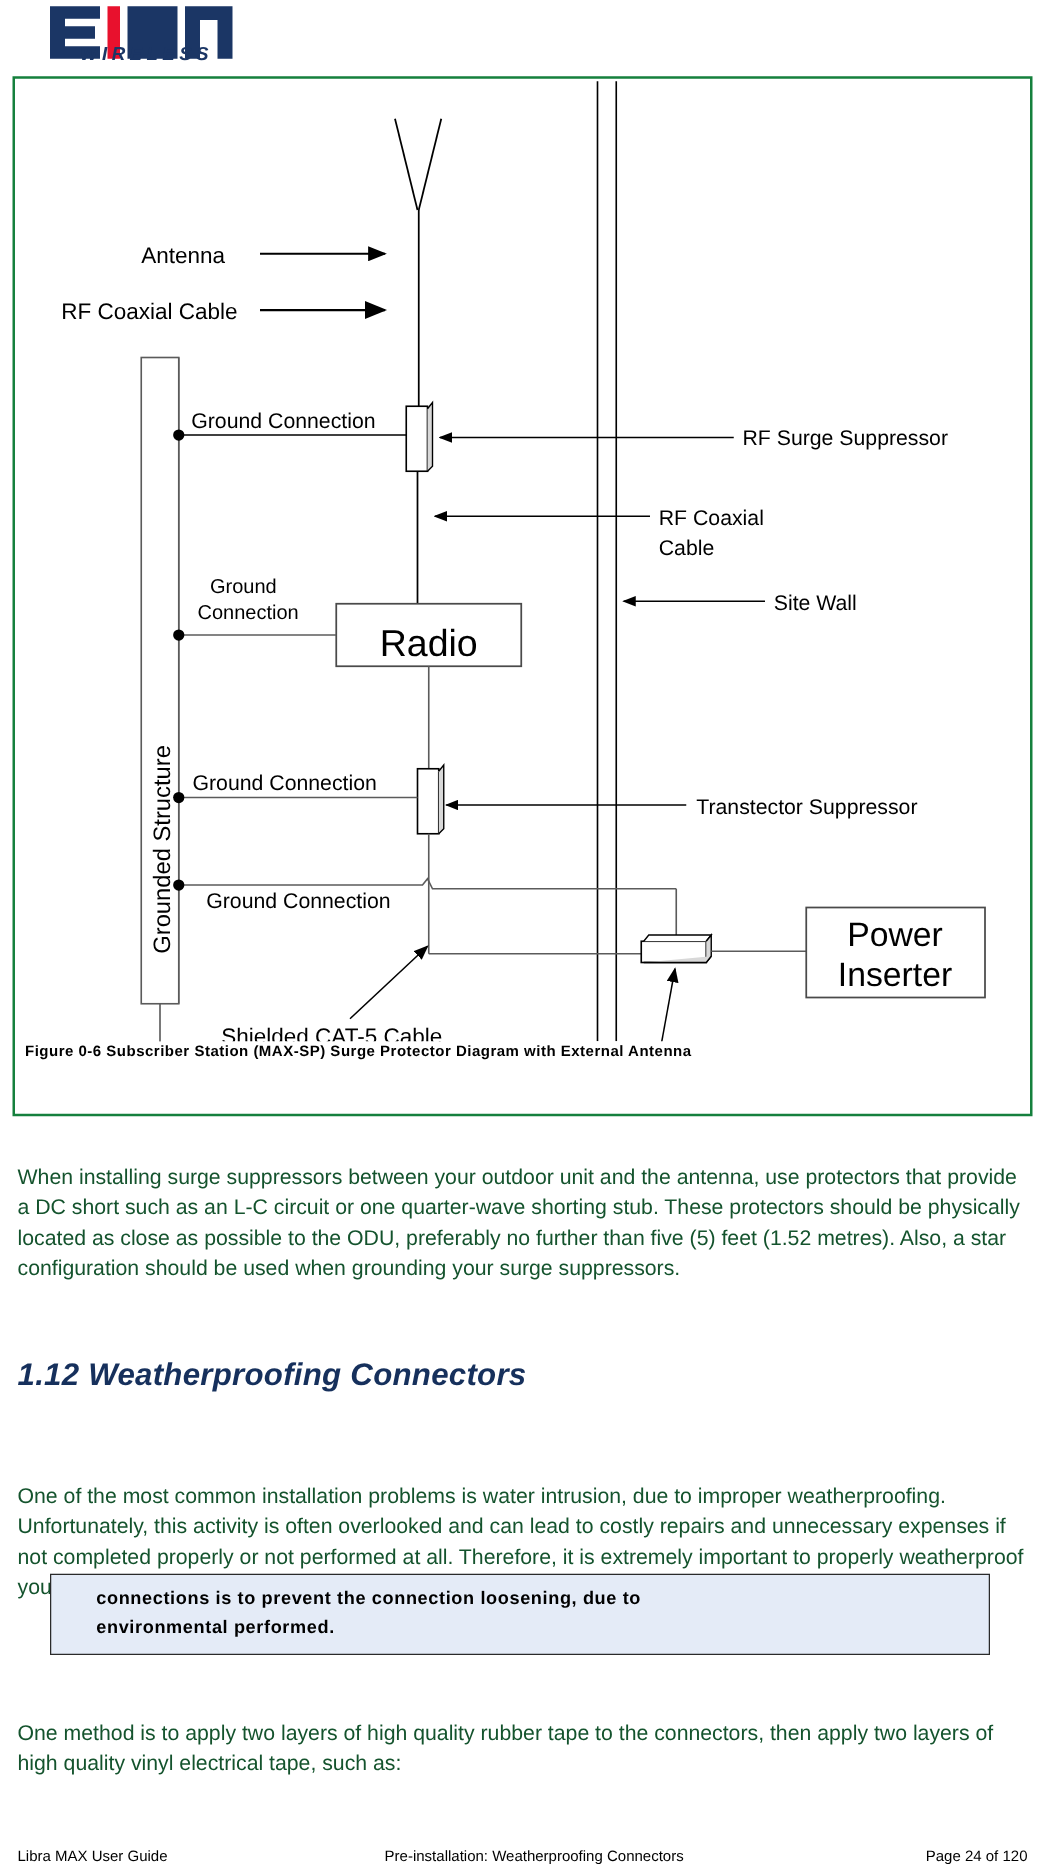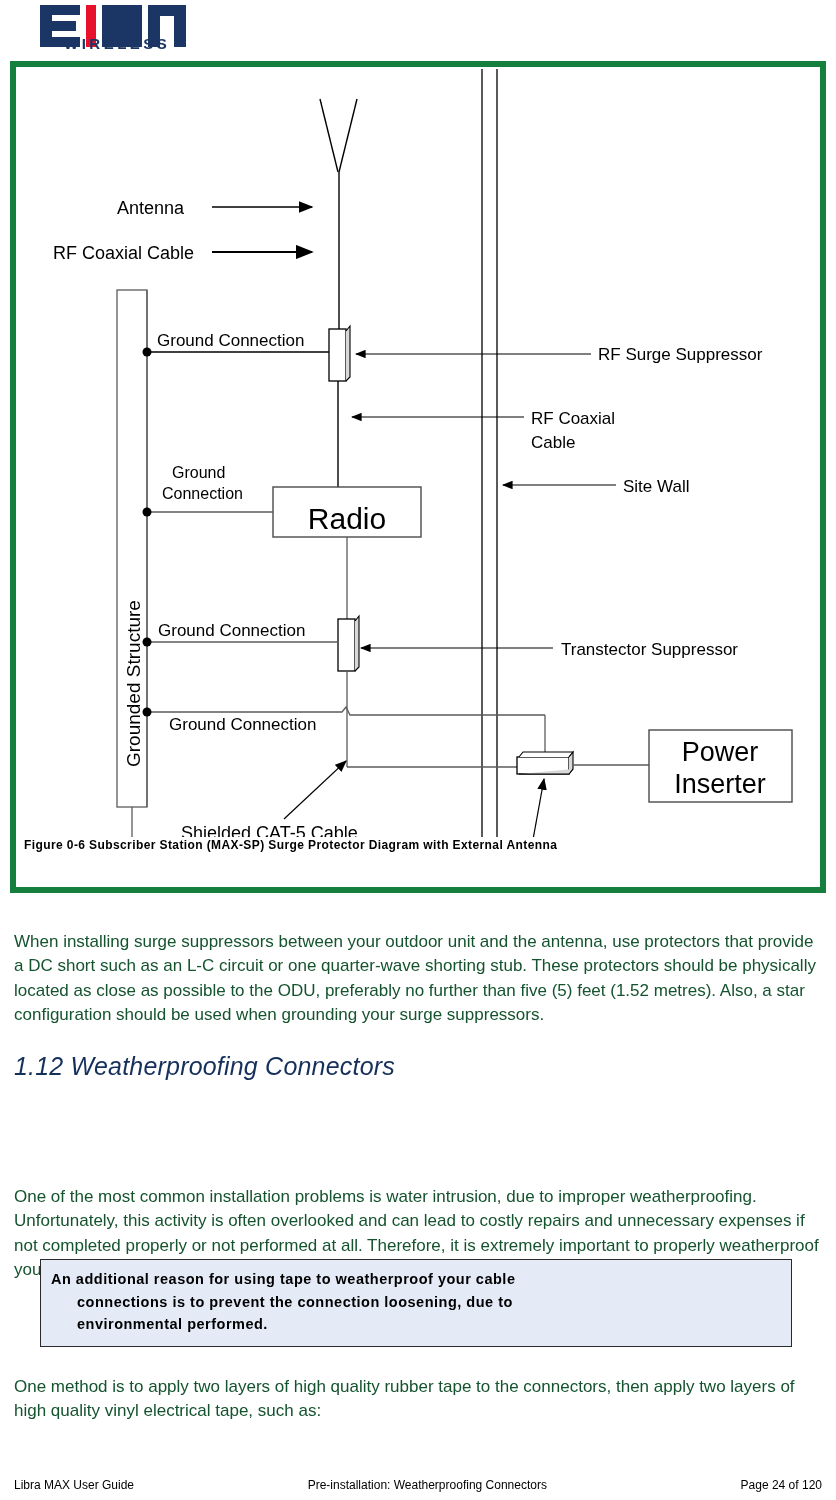--- a/index.html
+++ b/index.html
@@ -16,31 +16,32 @@
     overflow: hidden;
   }
 
   
   .logo-wrap {
     position: absolute;
     left: 38px;
     top: 2px;
     width: 150px;
     height: 54px;
+    font-style: italic;
   }
   .logo-svg { display: block; }
 
   
   .figure-box {
     position: absolute;
     left: 10px;
     top: 61px;
     width: 816px;
     height: 832px;
-    border: 6px solid #15803d;
+    border: 2px solid #15803d;
     box-sizing: border-box;
     background: #fff;
   }
   .diagram {
     position: absolute;
     left: 0; top: 0;
     width: 812px;
     height: 770px;
   }
   .cap {
@@ -63,24 +64,24 @@
     color: #14532d;
     text-align: left;
   }
   #para-1 { left: 14px; top: 930px;  width: 806px; }
   #para-2 { left: 14px; top: 1185px; width: 806px; }
   #para-3 { left: 14px; top: 1375px; width: 806px; }
 
   .heading {
     position: absolute;
     left: 14px;
-    top: 1052px;
+    top: 1086px;
     font-size: 25px;
     font-style: italic;
-    font-weight: normal;
+    font-weight: bold;
     color: #16305c;
     letter-spacing: 0.2px;
   }
 
   
   .note-box {
     position: absolute;
     left: 40px;
     top: 1259px;
     width: 752px;
@@ -251,21 +252,20 @@
   <div class="cap">Figure 0-6 Subscriber Station (MAX-SP) Surge Protector Diagram with External Antenna</div>
 </div>
 
 <div class="para" id="para-1">When installing surge suppressors between your outdoor unit and the antenna, use protectors that provide a DC short such as an L-C circuit or one quarter-wave shorting stub. These protectors should be physically located as close as possible to the ODU, preferably no further than five (5) feet (1.52 metres). Also, a star configuration should be used when grounding your surge suppressors.</div>
 
 <div class="heading">1.12 Weatherproofing Connectors</div>
 
 <div class="para" id="para-2">One of the most common installation problems is water intrusion, due to improper weatherproofing. Unfortunately, this activity is often overlooked and can lead to costly repairs and unnecessary expenses if not completed properly or not performed at all. Therefore, it is extremely important to properly weatherproof your connectors.</div>
 
 <div class="note-box">
-  <div class="note-line">An additional reason for using tape to weatherproof your cable</div>
   <div class="note-line indent">connections is to prevent the connection loosening, due to</div>
   <div class="note-line indent">environmental performed.</div>
 </div>
 
 <div class="para" id="para-3">One method is to apply two layers of high quality rubber tape to the connectors, then apply two layers of high quality vinyl electrical tape, such as:</div>
 
 <div class="footer">
   <span>Libra MAX User Guide</span>
   <span class="footer-mid">Pre-installation: Weatherproofing Connectors</span>
   <span>Page 24 of 120</span>

